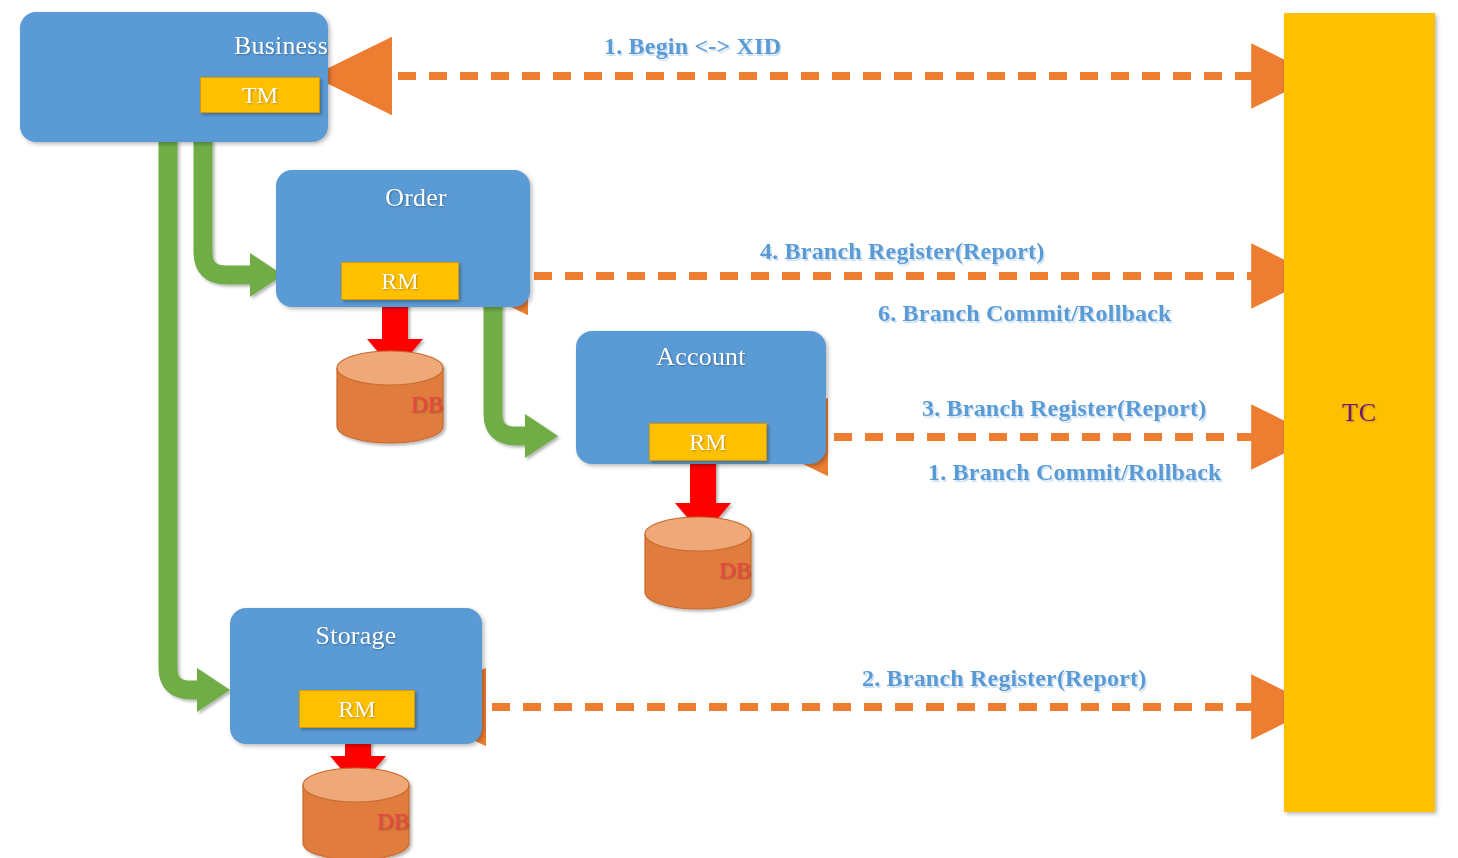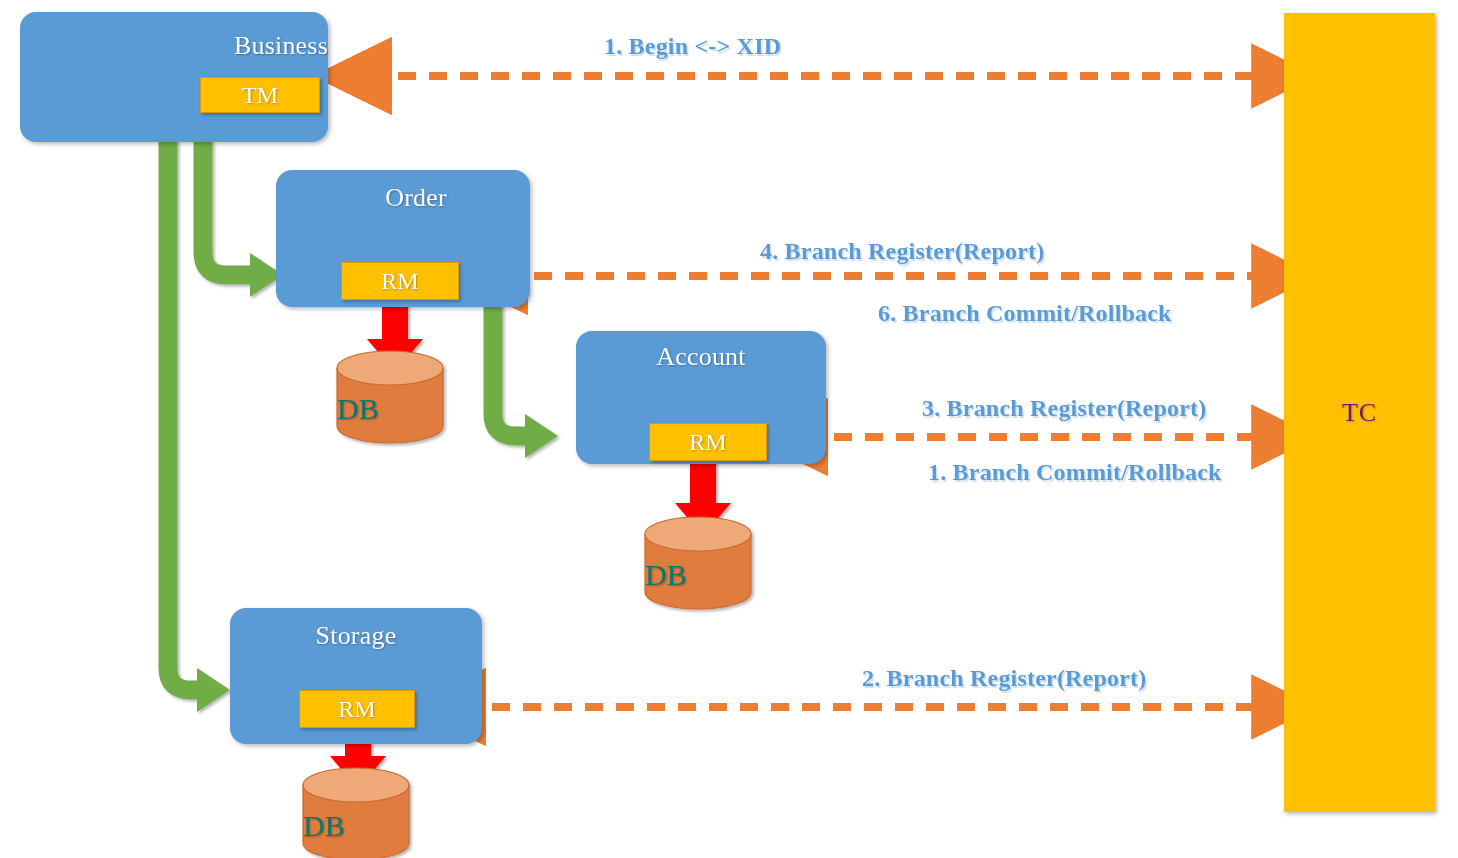--- a/index.html
+++ b/index.html
@@ -77,23 +77,23 @@
   #tc-label {
     color: #701a75;
     font-size: 26px;
     letter-spacing: 1px;
     text-shadow: 1px 1px 2px rgba(0,0,0,0.25);
   }
   .db-label {
     position: absolute;
     left: 0;
     width: 100%;
-    text-align: left;
-    color: #0f766e;
-    font-size: 30px;
+    text-align: right;
+    color: #ef4444;
+    font-size: 23px;
     text-shadow: 1px 1px 2px rgba(0,0,0,0.3);
     pointer-events: none;
   }
 
   
   .step-label {
     position: absolute;
     color: #5B9BD5;
     font-size: 24px;
     white-space: nowrap;

